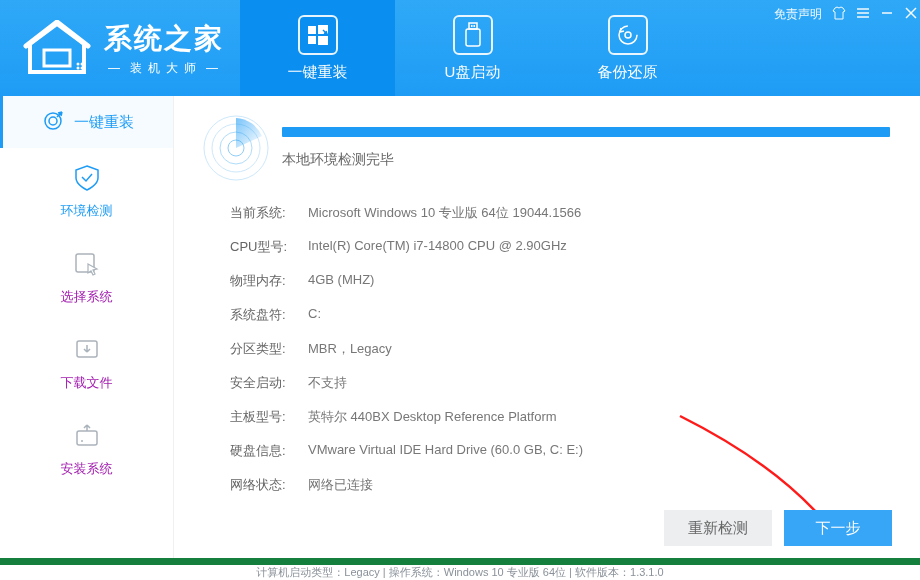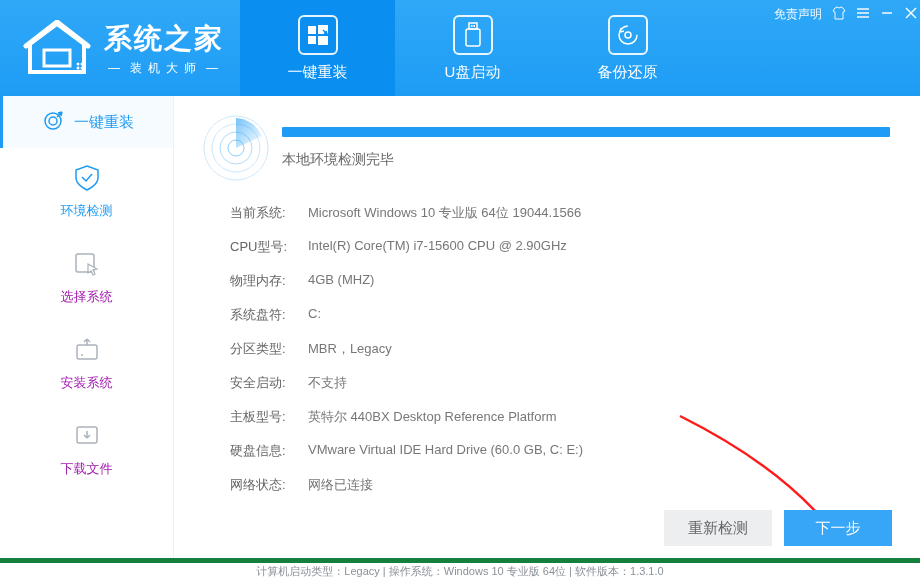--- a/index.html
+++ b/index.html
@@ -69,21 +69,21 @@
     .btn-gray { background: #eceef0; color: #666; }
     .btn-blue { background: #37a6f6; color: #fff; }
     
     .arrow-annotation {
       position: absolute;
       top: 315px; right: 30px;
       pointer-events: none;
     }
     
     .footer {
-      height: 22px; background: #fff; border-top: 5px solid #15803d;
+      height: 22px; background: #fff; border-top: 7px solid #15803d;
       display: flex; align-items: center; justify-content: center;
       font-size: 11px; color: #8a9199;
     }
   </style>
 </head>
 <body>
 
 <div class="header">
   <div class="logo-area">
     <div class="logo-icon">
@@ -184,35 +184,35 @@
           <svg width="28" height="28" viewBox="0 0 28 28">
             <rect x="3" y="4" width="18" height="18" rx="2" fill="none" stroke="#aab3bb" stroke-width="1.5"></rect>
             <path d="M15 14 L24 19 L20 20 L22 24 L20 25 L18 21 L15 23 Z" fill="#fff" stroke="#aab3bb" stroke-width="1.2"></path>
           </svg>
         </div>
       <span>选择系统</span>
     </div>
     <div class="side-item">
       <div class="side-icon">
           <svg width="28" height="28" viewBox="0 0 28 28">
+            <rect x="4" y="5" width="20" height="16" rx="2" fill="none" stroke="#aab3bb" stroke-width="1.5"></rect>
+            <path d="M14 9 L14 16 M14 16 L11 13 M14 16 L17 13" fill="none" stroke="#aab3bb" stroke-width="1.5"></path>
+          </svg>
+        </div>
+      <span>下载文件</span>
+    </div>
+    <div class="side-item">
+      <div class="side-icon">
+          <svg width="28" height="28" viewBox="0 0 28 28">
             <rect x="4" y="9" width="20" height="14" rx="2" fill="none" stroke="#aab3bb" stroke-width="1.5"></rect>
             <path d="M14 3 L14 9 M14 3 L11 6 M14 3 L17 6" fill="none" stroke="#aab3bb" stroke-width="1.5"></path>
             <circle cx="9" cy="19" r="1" fill="#aab3bb"></circle>
           </svg>
         </div>
       <span>安装系统</span>
-    </div>
-    <div class="side-item">
-      <div class="side-icon">
-          <svg width="28" height="28" viewBox="0 0 28 28">
-            <rect x="4" y="5" width="20" height="16" rx="2" fill="none" stroke="#aab3bb" stroke-width="1.5"></rect>
-            <path d="M14 9 L14 16 M14 16 L11 13 M14 16 L17 13" fill="none" stroke="#aab3bb" stroke-width="1.5"></path>
-          </svg>
-        </div>
-      <span>下载文件</span>
     </div>
   </div>
 
   <div class="content">
     <div class="progress-row">
       <div class="radar">
         <svg width="68" height="68" viewBox="0 0 68 68">
           <circle cx="34" cy="34" r="32" fill="none" stroke="#cde8fb" stroke-width="1"></circle>
           <circle cx="34" cy="34" r="24" fill="none" stroke="#cde8fb" stroke-width="1"></circle>
           <circle cx="34" cy="34" r="16" fill="none" stroke="#b0dcfa" stroke-width="1"></circle>
@@ -232,21 +232,21 @@
       </div>
     </div>
 
     <div class="info-list">
       <div class="info-row">
           <span class="info-label">当前系统:</span>
           <span class="info-value">Microsoft Windows 10 专业版 64位 19044.1566</span>
         </div>
       <div class="info-row">
           <span class="info-label">CPU型号:</span>
-          <span class="info-value">Intel(R) Core(TM) i7-15600 CPU @ 2.90GHz</span>
+          <span class="info-value">Intel(R) Core(TM) i7-14800 CPU @ 2.90GHz</span>
         </div>
       <div class="info-row">
           <span class="info-label">物理内存:</span>
           <span class="info-value">4GB (MHZ)</span>
         </div>
       <div class="info-row">
           <span class="info-label">系统盘符:</span>
           <span class="info-value">C:</span>
         </div>
       <div class="info-row">

